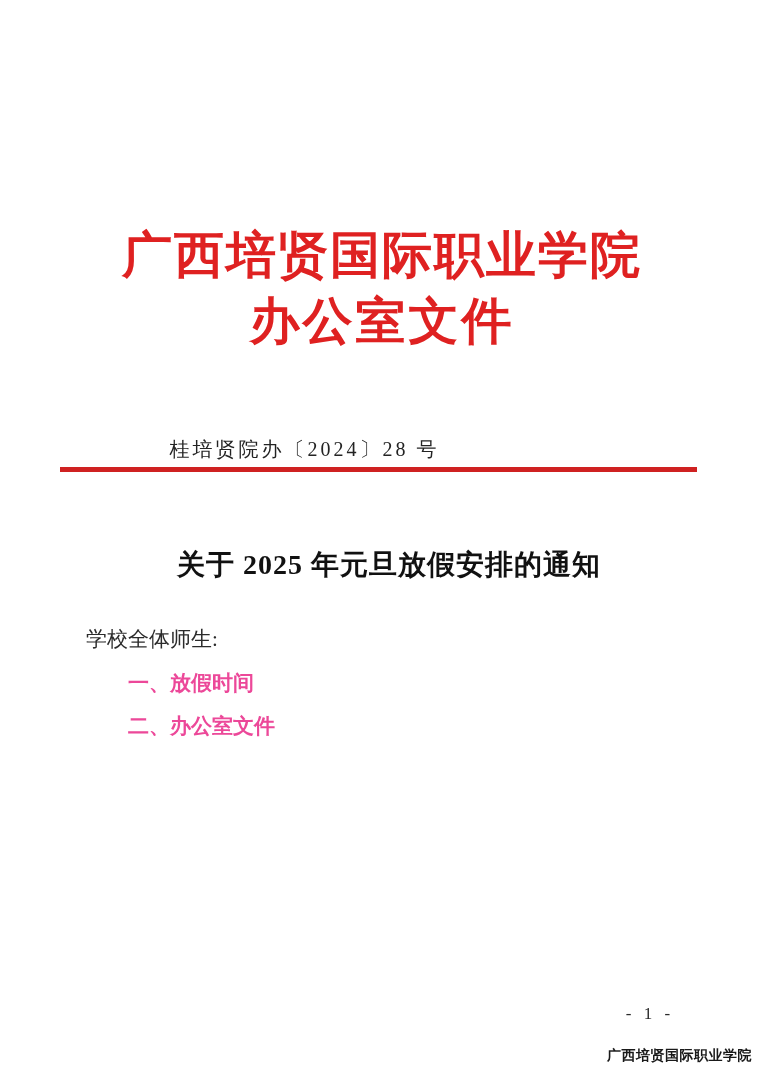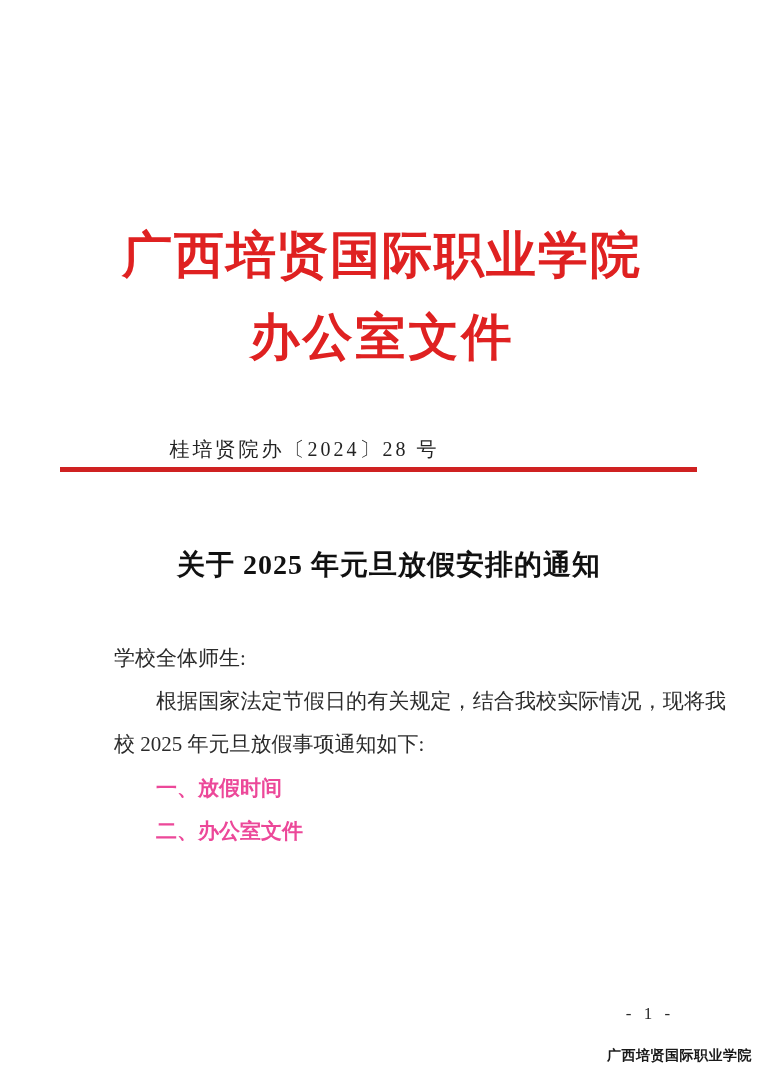--- a/index.html
+++ b/index.html
@@ -26,21 +26,21 @@
     font-weight: bold;
     font-family: "Liberation Serif", "DejaVu Serif", serif;
     white-space: nowrap;
   }
   .org-title.line1 {
     top: 222px;
     font-size: 50px;
     letter-spacing: 2px;
   }
   .org-title.line2 {
-    top: 304px;
+    top: 288px;
     font-size: 50px;
     letter-spacing: 3px;
   }
   
   .doc-number {
     position: absolute;
     top: 436px;
     left: 0;
     width: 609px;
     text-align: center;
@@ -66,28 +66,27 @@
     text-align: center;
     font-size: 28px;
     font-weight: bold;
     letter-spacing: 1px;
     color: #111111;
     padding-left: 7px;
   }
   
   .body-text {
     position: absolute;
-    top: 637px;
+    top: 618px;
     left: 86px;
     width: 612px;
     font-size: 21px;
     line-height: 43px;
     text-align: justify;
     color: #2b2b2b;
-    margin-left: 28px;
   }
   .body-text p {
     margin: 0;
     padding: 0;
   }
   .salutation {
     text-indent: 0;
   }
   .para {
     text-indent: 2em;
@@ -133,21 +132,20 @@
   <div class="org-title line2">办公室文件</div>
 
   <div class="doc-number">桂培贤院办〔2024〕28 号</div>
 
   <div class="red-divider"></div>
 
   <div class="doc-title">关于 2025 年元旦放假安排的通知</div>
 
   <div class="body-text">
     <p class="salutation">学校全体师生:</p>
-    <p class="para">根据国家法定节假日的有关规定，结合我校实际情况，现将我校 2025 年元旦放假事项通知如下:</p>
     <p class="section-heading">一、放假时间</p>
     <p class="section-heading">二、办公室文件</p>
   </div>
 
   <div class="page-number">- 1 -</div>
 
   <div class="footer-org">广西培贤国际职业学院</div>
 
 </div>
 

